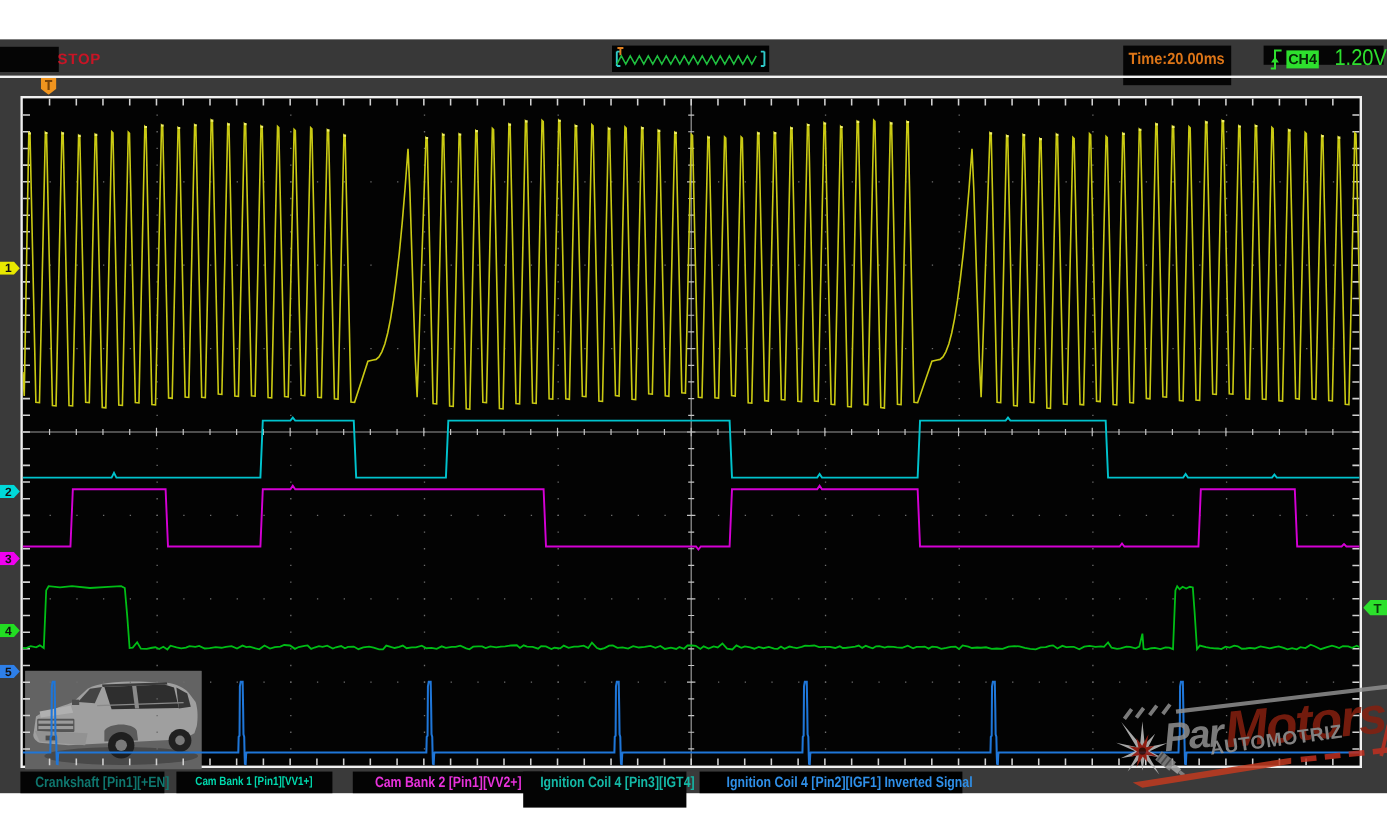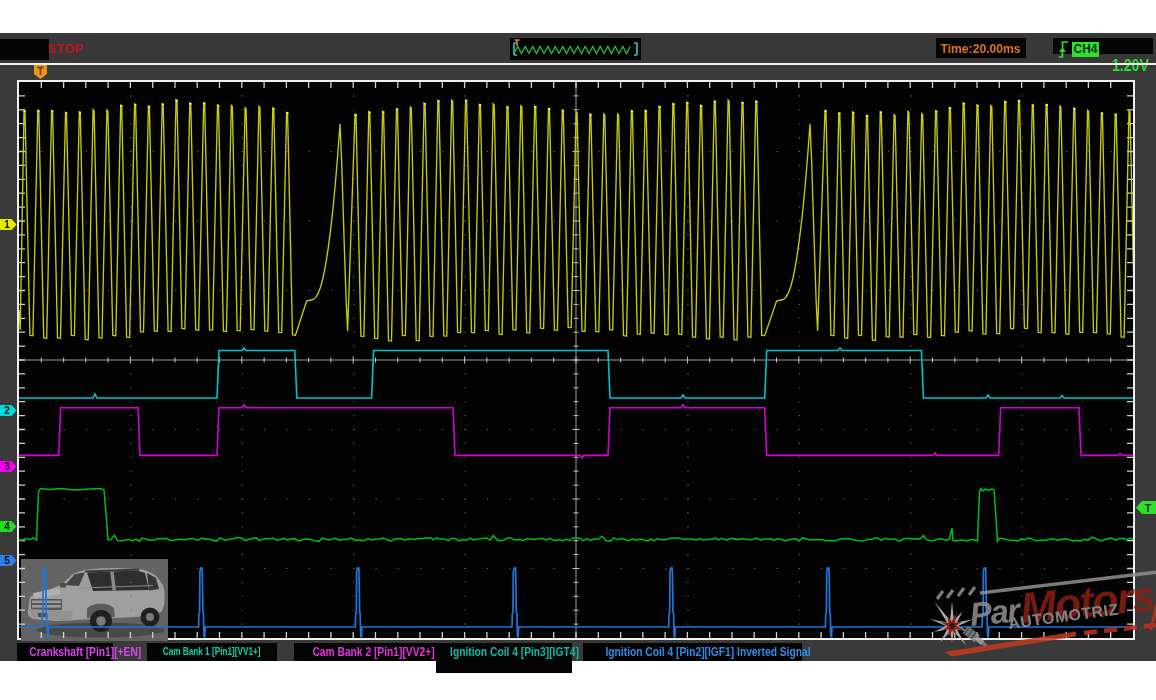--- a/index.html
+++ b/index.html
@@ -9,28 +9,28 @@
 <div style="position:absolute;left:0;top:33px;width:1156px;height:628px;background:#3a3a3a;"></div>
 
 <div style="position:absolute;left:0;top:33px;width:1156px;height:30px;background:#383838;"></div>
 <div style="position:absolute;left:0;top:39px;width:49px;height:21px;background:#050505;color:#c81425;font-weight:bold;font-size:12.5px;text-align:center;line-height:21px;letter-spacing:0.6px;padding-left:48px;">STOP</div>
 <div style="position:absolute;left:510px;top:38px;width:131px;height:22px;background:#020202;">
 <svg width="131" height="22">
 <path d="M4 5 v12 M4 5 h3 M4 17 h3 M127 5 v12 M127 5 h-3 M127 17 h-3" stroke="#2fc9c9" stroke-width="1.6" fill="none"></path>
 <path d="M4.5 2 h5 M7 2 v6" stroke="#e08020" stroke-width="1.6" fill="none"></path>
 <polyline fill="none" stroke="#1fbf3f" stroke-width="1.3" points="4.0,15.5 7.8,8.5 11.5,15.5 15.2,8.5 19.0,15.5 22.8,8.5 26.5,15.5 30.2,8.5 34.0,15.5 37.8,8.5 41.5,15.5 45.2,8.5 49.0,15.5 52.8,8.5 56.5,15.5 60.2,8.5 64.0,15.5 67.8,8.5 71.5,15.5 75.2,8.5 79.0,15.5 82.8,8.5 86.5,15.5 90.2,8.5 94.0,15.5 97.8,8.5 101.5,15.5 105.2,8.5 109.0,15.5 112.8,8.5 116.5,15.5 120.2,8.5"></polyline>
 </svg></div>
-<div style="position:absolute;left:936px;top:38px;width:90px;height:20px;background:#050505;color:#dd7517;font-weight:bold;font-size:13.5px;text-align:center;line-height:21px;"><span style="display:inline-block;transform:scaleX(0.9);">Time:20.00ms</span></div>
+<div style="position:absolute;left:936px;top:38px;width:90px;height:33px;background:#050505;color:#dd7517;font-weight:bold;font-size:13.5px;text-align:center;line-height:21px;"><span style="display:inline-block;transform:scaleX(0.9);">Time:20.00ms</span></div>
 <div style="position:absolute;left:1053px;top:38px;width:100px;height:16px;background:#050505;">
 <svg width="100" height="22">
 <path d="M6 19 h3.5 v-15 h5.5" stroke="#2ee02e" stroke-width="1.7" fill="none"></path>
 <path d="M9.5 9.5 l-3.3 4.5 h6.6 z" fill="#2ee02e"></path>
 </svg>
 <div style="position:absolute;left:19px;top:4px;width:27px;height:15px;background:#2ee02e;color:#052505;font-weight:bold;font-size:12px;text-align:center;line-height:15px;">CH4</div>
-<div style="position:absolute;left:59px;top:20px;width:40px;color:#2ee02e;font-weight:bold;font-size:16px;line-height:16px;"><span style="display:inline-block;transform:scaleX(0.88);transform-origin:left;">1.20V</span></div>
+<div style="position:absolute;left:59px;top:3px;width:40px;color:#2ee02e;font-weight:normal;font-size:19px;line-height:16px;"><span style="display:inline-block;transform:scaleX(0.88);transform-origin:left;">1.20V</span></div>
 </div>
 <div style="position:absolute;left:0;top:63px;width:1156px;height:2px;background:#f2f2f2;"></div>
 
 <div style="position:absolute;left:17px;top:80px;width:1118px;height:560px;background:#030303;border:2px solid #f0f0f0;z-index:1;"></div>
 <div style="position:absolute;left:21px;top:559px;width:147px;height:82px;background:#6e6e6e;z-index:3;overflow:hidden;">
 <svg width="147" height="82" viewBox="0 0 147 82">
 <rect x="0" y="0" width="147" height="82" fill="#6e6e6e"></rect>
 <ellipse cx="80" cy="71" rx="64" ry="7.5" fill="#505050"></ellipse>
 <path d="M7 52 L9 38 C14 34 28 31 40 26 L52 15 C60 10.5 75 9 95 9 L118 10 C126 11 132 14 136 18 L142 26 C144 32 144 40 143 46 L141 52 L132 57 L36 62 L12 60 C8 58 6 55 7 52 Z" fill="#b2b2b2"></path>
 <path d="M44 26 L54 15 L64 13.5 L58 27 Z" fill="#4a4a4a"></path>
@@ -126,17 +126,17 @@
       <text x="7" y="9" font-family="Liberation Sans,sans-serif" font-size="10" font-weight="bold" fill="#111" text-anchor="middle">5</text>
     </svg></div>
 <div style="position:absolute;left:1136px;top:500px;z-index:8;"><svg width="20" height="13">
       <path d="M20 0 H6 L0 6.5 L6 13 H20 Z" fill="#2ce02c"></path>
       <text x="12" y="11" font-family="Liberation Sans,sans-serif" font-size="11" font-weight="bold" fill="#0a3a0a" text-anchor="middle">T</text>
     </svg></div>
 <div style="position:absolute;left:34px;top:65px;z-index:8;"><svg width="13" height="14">
       <path d="M0 0 H13 V9 L6.5 14 L0 9 Z" fill="#f0941e"></path>
       <path d="M3.5 2.5 H9.5 M6.5 2.5 V10" stroke="#7a4408" stroke-width="1.8" fill="none"></path>
     </svg></div>
-<div style="position:absolute;left:17px;top:643px;width:96px;height:18px;background:#040404;color:#d946ef;font-weight:bold;font-size:12.5px;line-height:18px;z-index:6;white-space:nowrap;text-align:left;"><span style="display:inline-block;transform:scaleX(0.82);transform-origin:center;">Crankshaft [Pin1][+EN]</span></div>
+<div style="position:absolute;left:17px;top:643px;width:120px;height:18px;background:#040404;color:#0f766e;font-weight:bold;font-size:12.5px;line-height:18px;z-index:6;white-space:nowrap;text-align:left;"><span style="display:inline-block;transform:scaleX(0.82);transform-origin:center;">Crankshaft [Pin1][+EN]</span></div>
 <div style="position:absolute;left:147px;top:643px;width:130px;height:18px;background:#040404;color:#00d9ae;font-weight:bold;font-size:10px;line-height:18px;z-index:6;white-space:nowrap;text-align:center;"><span style="display:inline-block;transform:scaleX(0.82);transform-origin:center;">Cam Bank 1 [Pin1][VV1+]</span></div>
 <div style="position:absolute;left:294px;top:643px;width:159px;height:18px;background:#040404;color:#e832dc;font-weight:bold;font-size:12.5px;line-height:18px;z-index:6;white-space:nowrap;text-align:center;"><span style="display:inline-block;transform:scaleX(0.82);transform-origin:center;">Cam Bank 2 [Pin1][VV2+]</span></div>
 <div style="position:absolute;left:436px;top:643px;width:136px;height:30px;background:#040404;color:#14b8a6;font-weight:bold;font-size:12.5px;line-height:18px;z-index:6;white-space:nowrap;text-align:center;"><span style="display:inline-block;transform:scaleX(0.82);transform-origin:center;">Ignition Coil 4 [Pin3][IGT4]</span></div>
 <div style="position:absolute;left:583px;top:643px;width:219px;height:18px;background:#000000;color:#2f8fe8;font-weight:bold;font-size:12.5px;line-height:18px;z-index:6;white-space:nowrap;text-align:center;"><span style="display:inline-block;transform:scaleX(0.82);transform-origin:center;">Ignition Coil 4 [Pin2][IGF1] Inverted Signal</span></div>
 
 </body></html>

